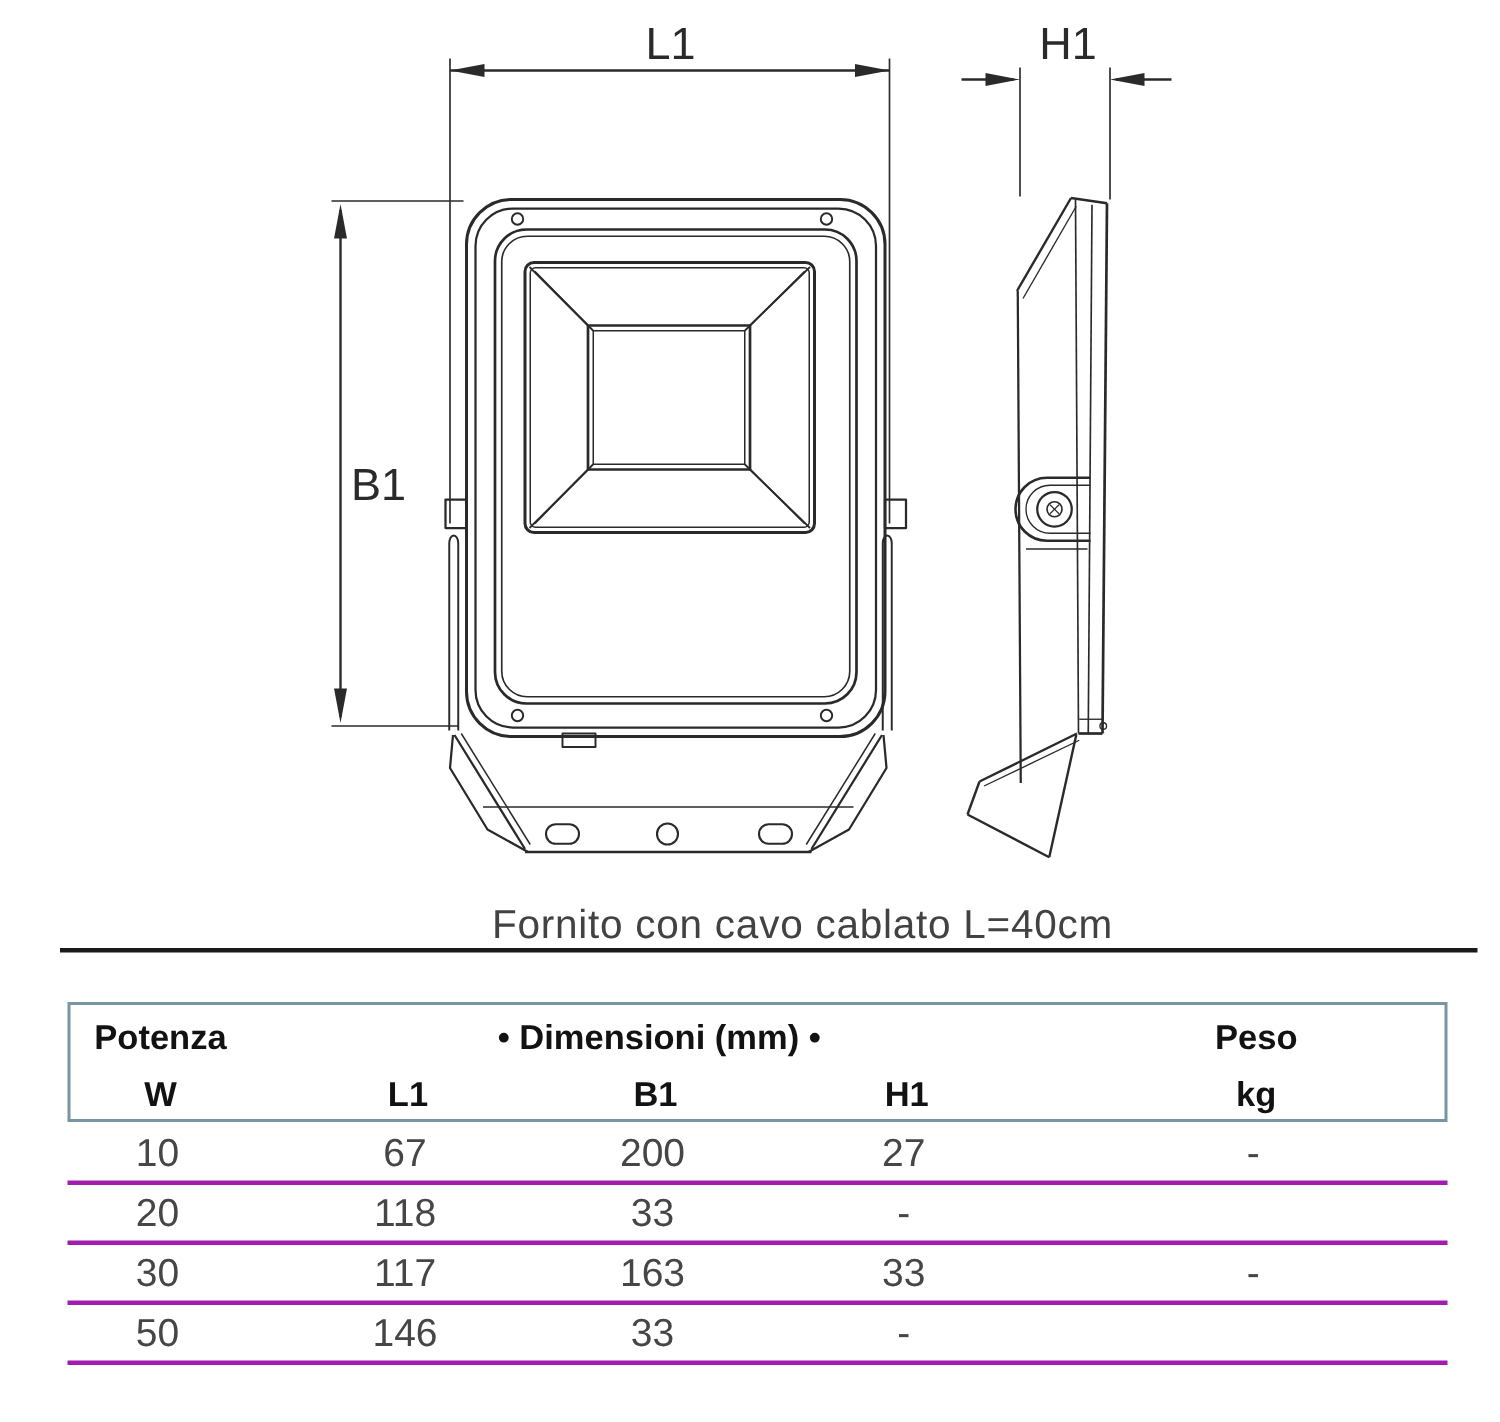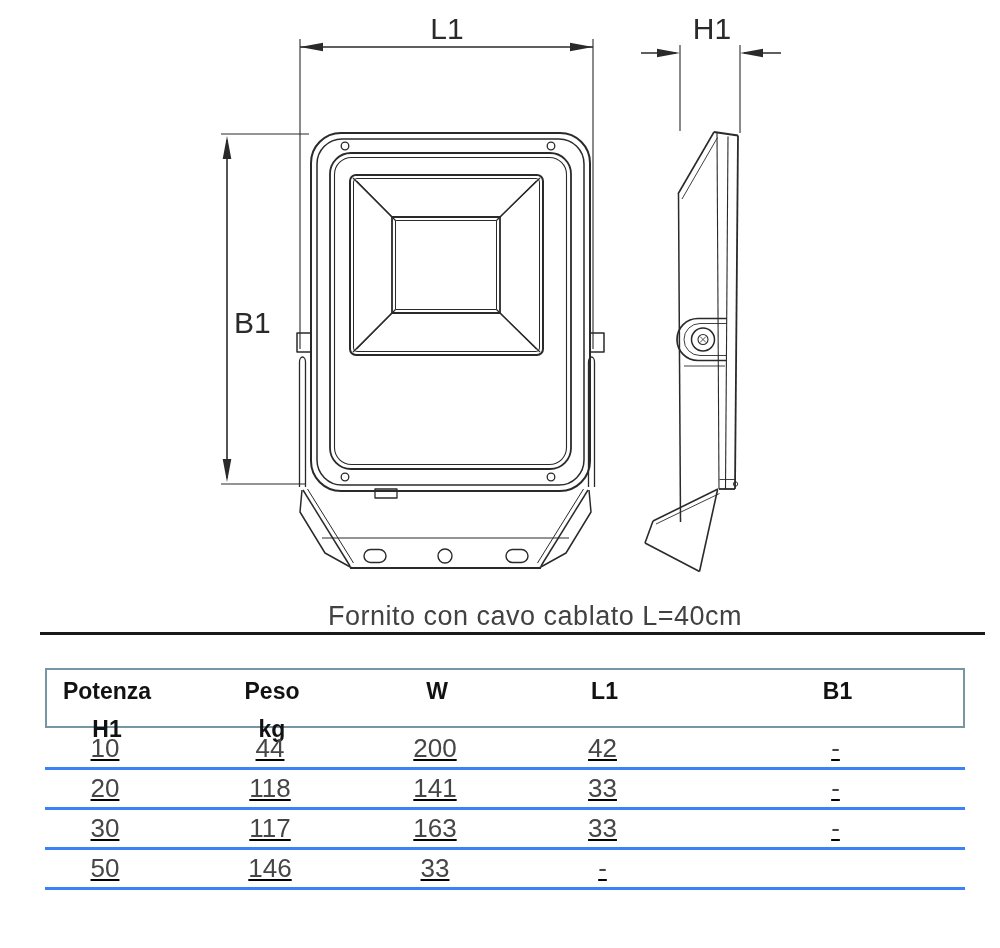--- a/index.html
+++ b/index.html
@@ -9,32 +9,32 @@
   }
   #drawing{position:absolute;left:0;top:0;}
   #caption{
     position:absolute;left:0;top:601px;width:1000px;height:30px;line-height:30px;
     text-align:center;text-indent:8px;font-size:27px;font-weight:400;
     letter-spacing:0.5px;color:#424242;padding-left:31px;
   }
   #divider{position:absolute;left:40px;top:632px;width:945px;height:3px;background:#1a1a1a;}
   #spec-table{position:absolute;left:45px;top:668px;width:920px;}
   #thead-box{
-    box-sizing:border-box;width:920px;height:60px;border:2px solid #7795a3;
+    box-sizing:border-box;width:920px;height:80px;border:2px solid #7795a3;
     display:grid;grid-template-columns:120px 210px 120px 215px 251px;
     grid-template-rows:38px 38px;padding-top:2px;
   }
   #thead-box div{
     text-align:center;line-height:38px;font-size:23px;font-weight:bold;color:#121212;
   }
   .dims-span{grid-column:2 / span 3;}
   .trows{margin-top:2px;}
   .trow{
-    box-sizing:border-box;height:40px;border-bottom:3px solid #3b82f6;
-    display:grid;grid-template-columns:120px 210px 120px 215px 251px;text-decoration:underline;
+    box-sizing:border-box;height:40px;border-bottom:3px solid #a21caf;
+    display:grid;grid-template-columns:120px 210px 120px 215px 251px;
   }
   .trow div{
     text-align:center;line-height:36px;font-size:26px;font-weight:300;color:#464646;
   }
   svg text{fill:#2a2a2a;font-family:"Liberation Sans","DejaVu Sans",sans-serif;font-size:30px;}
   svg .ln{stroke:#2a2a2a;fill:none;stroke-linejoin:round;stroke-linecap:butt;}
   svg .ar{fill:#2a2a2a;stroke:none;}
 </style>
 </head>
 <body>
@@ -155,40 +155,40 @@
     </g>
   </g>
 </svg>
 
 <div id="caption">Fornito con cavo cablato L=40cm</div>
 <div id="divider"></div>
 
 <div id="spec-table">
   <div id="thead-box">
     <div>Potenza</div>
+    <div class="dims-span">• Dimensioni (mm) •</div>
     <div>Peso</div>
     <div>W</div>
     <div>L1</div>
     <div>B1</div>
     <div>H1</div>
     <div>kg</div>
   </div>
 
   <div class="trows">
     <div class="trow">
       <div>10</div>
-      <div>44</div>
+      <div>67</div>
       <div>200</div>
-      <div>42</div>
+      <div>27</div>
       <div>-</div>
     </div>
     <div class="trow">
       <div>20</div>
       <div>118</div>
-      <div>141</div>
       <div>33</div>
       <div>-</div>
     </div>
     <div class="trow">
       <div>30</div>
       <div>117</div>
       <div>163</div>
       <div>33</div>
       <div>-</div>
     </div>

